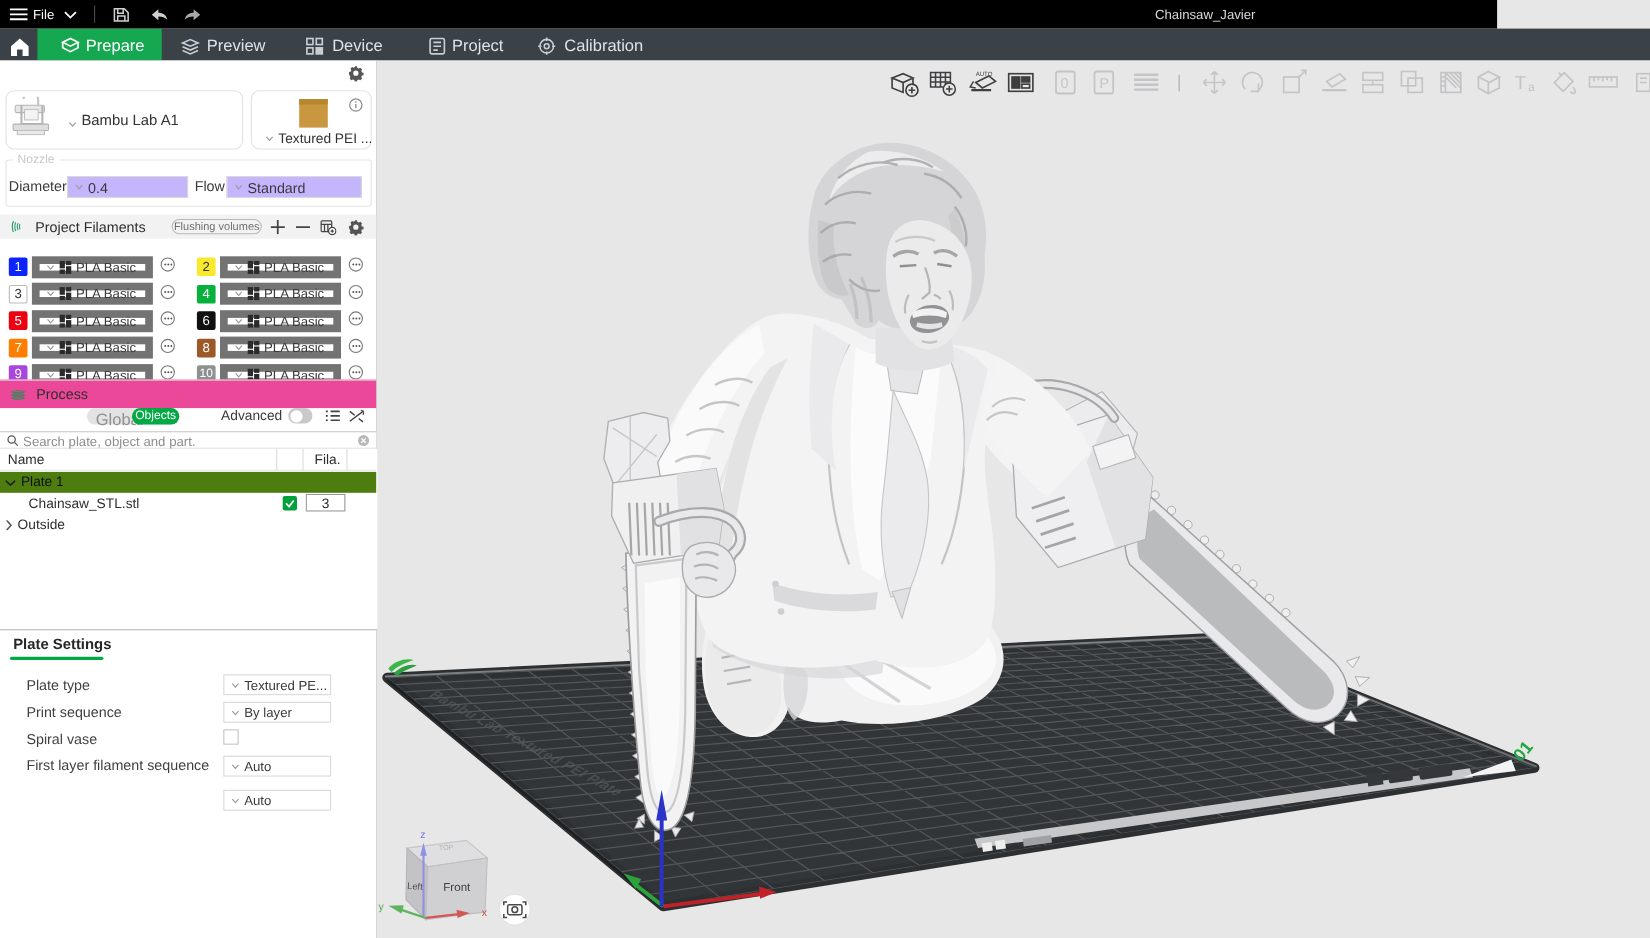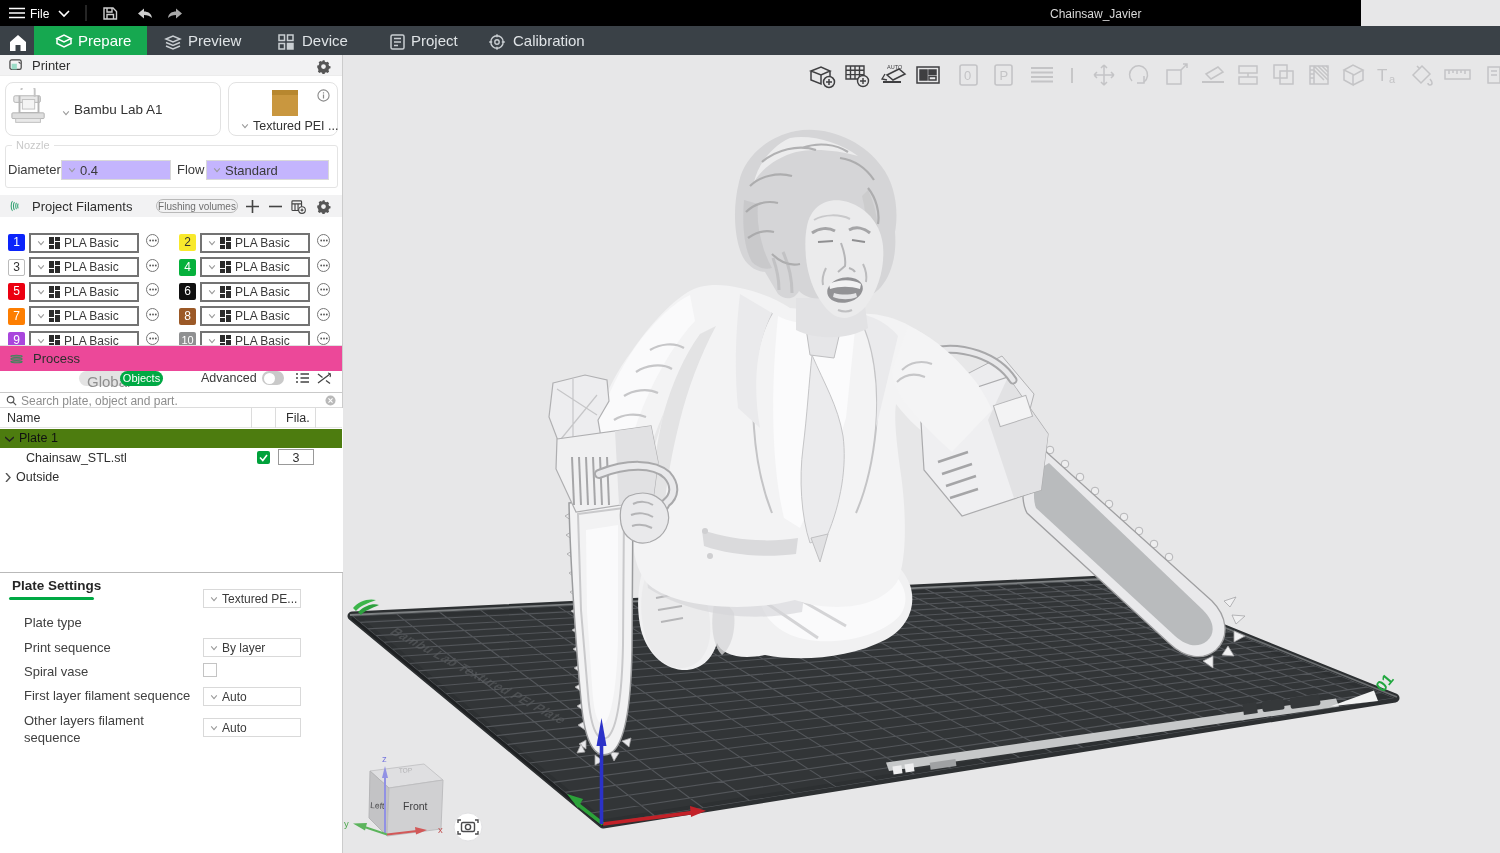--- a/index.html
+++ b/index.html
@@ -7,21 +7,21 @@
 #titlebar{position:absolute;left:0;top:0;width:1361px;height:26px;background:#000;color:#fff}
 
 #tabbar{position:absolute;left:0;top:26px;width:1500px;height:29px;background:#3a4147}
 
 #panel{position:absolute;left:0;top:55px;width:343px;height:798px;background:#fff;border-right:1px solid #ccc;font-size:13px;color:#333}
 .sechead{position:absolute;left:0;width:342px;height:22px;background:#f2f2f3;display:flex;align-items:center}
 .card{position:absolute;border:1px solid #e2e2e2;border-radius:8px;background:#fff}
 .ddbox{position:absolute;border:1px solid #d9d9d9;background:#c4b5fd;display:flex;align-items:center;font-size:13px;color:#3a3a3a}
 .caret{display:inline-block;width:8px;height:8px;margin:0 4px 0 6px;flex:none}
 .fil-sq{position:absolute;width:17px;height:17px;border-radius:2px;color:#fff;font-size:12px;text-align:center;line-height:17px}
-.fil-dd{position:absolute;width:110px;height:20px;border:2px solid #737373;display:flex;align-items:center;font-size:12px;color:#3a3a3a;background:#fff}
+.fil-dd{position:absolute;width:110px;height:20px;border:7px solid #737373;display:flex;align-items:center;font-size:12px;color:#3a3a3a;background:#fff}
 .fil-dots{position:absolute;width:13px;height:13px;border:1px solid #777;border-radius:50%;display:flex;align-items:center;justify-content:center}
 .formrow{position:absolute;left:24px;font-size:13px;color:#404040}
 .formdd{position:absolute;left:203px;width:98px;height:19px;border:1px solid #d9d9d9;background:#fff;display:flex;align-items:center;font-size:12px;color:#3a3a3a;overflow:hidden}
 .formdd span{white-space:nowrap;flex:none}
 svg{display:block}
 </style></head><body>
 <div id="app">
 
 <div id="titlebar">
  <svg width="1500" height="26" style="position:absolute;left:0;top:0">
@@ -69,28 +69,20 @@
   <text x="411" y="20" font-size="15" fill="#dfe3e6">Project</text>
   <g stroke="#c9ced2" stroke-width="1.4" fill="none">
    <circle cx="497" cy="16" r="6.2"></circle>
           <circle cx="497" cy="16" r="2.2"></circle>
    <path d="M497 8.2v3M497 20.8v3M489.2 16h3M501.8 16h3"></path>
   </g>
   <text x="513" y="20" font-size="15" fill="#dfe3e6">Calibration</text>
  </svg>
 </div>
 <div id="panel">
-<div class="sechead" style="top:0;height:21px;border-bottom:1px solid #ececec">
- <svg width="14" height="13" viewBox="0 0 16 15" style="margin-left:9px">
-          <rect x="1" y="1" width="13" height="11" rx="2" fill="none" stroke="#444" stroke-width="1.4"></rect>
-          <rect x="3" y="5.5" width="6" height="6.5" fill="#9adcc6"></rect>
-          <path d="M11 3.2l2.2 2.2" stroke="#444" stroke-width="1.2"></path>
-        </svg>
- <span style="margin-left:9px;font-size:13px;color:#2e2e2e">Printer</span>
-</div>
       <svg width="15" height="15" viewBox="0 0 24 24" style="position:absolute;left:316px;top:4px">
         <path fill="#555" d="M10.3 2h3.4l.5 2.4a7.6 7.6 0 0 1 2.1.9l2.3-1.1 2.4 2.4-1.1 2.3c.4.6.7 1.3.9 2.1l2.4.5v3.4l-2.4.5a7.6 7.6 0 0 1-.9 2.1l1.1 2.3-2.4 2.4-2.3-1.1a7.6 7.6 0 0 1-2.1.9l-.5 2.4h-3.4l-.5-2.4a7.6 7.6 0 0 1-2.1-.9l-2.3 1.1-2.4-2.4 1.1-2.3a7.6 7.6 0 0 1-.9-2.1L2 13.7v-3.4l2.4-.5c.2-.8.5-1.5.9-2.1L4.2 5.4l2.4-2.4 2.3 1.1c.6-.4 1.3-.7 2.1-.9zM12 8.2a3.8 3.8 0 1 0 0 7.6 3.8 3.8 0 0 0 0-7.6z"></path>
       </svg>
       <div class="card" style="left:5px;top:27px;width:216px;height:54px">
  <svg width="38" height="44" viewBox="0 0 40 46" style="position:absolute;left:4px;top:5px">
   <rect x="4" y="8" width="28" height="7" rx="1.5" fill="#e8e8e8" stroke="#b5b5b5"></rect>
   <path d="M10 8V26h20V8" fill="none" stroke="#b5b5b5" stroke-width="2"></path>
   <rect x="13" y="12" width="13" height="10" fill="#f4f4f4" stroke="#c0c0c0"></rect>
   <rect x="2" y="26" width="34" height="6" rx="1" fill="#dedede" stroke="#b0b0b0"></rect>
   <rect x="6" y="32" width="26" height="4" fill="#e9e9e9" stroke="#bebebe"></rect>
@@ -425,21 +417,21 @@
  <div style="position:absolute;left:0;top:60px;width:342px;height:19px">
    <svg width="6" height="9" style="position:absolute;left:5px;top:5px">
             <path d="M1 0l4 4.5L1 9" stroke="#555" stroke-width="1.4" fill="none"></path>
           </svg>
    <span style="position:absolute;left:16px;top:2px">Outside</span>
  </div>
 </div>
       <div style="position:absolute;left:12px;top:523px;font-size:13.5px;font-weight:bold;color:#262626">Plate Settings</div>
 <div style="position:absolute;left:9px;top:542px;width:85px;height:3px;background:#00a944;border-radius:2px"></div>
 <div class="formrow" style="top:560px">Plate type</div>
-<div class="formdd" style="top:534px">
+<div class="formdd" style="top:558px">
         <svg class="caret" viewBox="0 0 10 10">
           <path d="M1.5 3l3.5 4 3.5-4" stroke="#999" stroke-width="1.3" fill="none"></path>
         </svg>
         <span>Textured PE...</span>
       </div>
 <div class="formrow" style="top:585px">Print sequence</div>
 <div class="formdd" style="top:583px">
         <svg class="caret" viewBox="0 0 10 10">
           <path d="M1.5 3l3.5 4 3.5-4" stroke="#999" stroke-width="1.3" fill="none"></path>
         </svg>
@@ -447,21 +439,20 @@
       </div>
 <div class="formrow" style="top:609px">Spiral vase</div>
 <div style="position:absolute;left:203px;top:608px;width:14px;height:14px;border:1px solid #c4c4c4;background:#fff"></div>
 <div class="formrow" style="top:633px">First layer filament sequence</div>
 <div class="formdd" style="top:632px">
         <svg class="caret" viewBox="0 0 10 10">
           <path d="M1.5 3l3.5 4 3.5-4" stroke="#999" stroke-width="1.3" fill="none"></path>
         </svg>
         <span>Auto</span>
       </div>
-<div class="formrow" style="top:657px;width:170px;line-height:17px">Other layers filament sequence</div>
 <div class="formdd" style="top:663px">
         <svg class="caret" viewBox="0 0 10 10">
           <path d="M1.5 3l3.5 4 3.5-4" stroke="#999" stroke-width="1.3" fill="none"></path>
         </svg>
         <span>Auto</span>
       </div>
     </div>
 <div id="viewport" style="position:absolute;left:343px;top:55px;width:1157px;height:798px;background:#e7e7e8">
 <svg width="1157" height="40" style="position:absolute;left:0;top:0" viewBox="343 55 1157 40">
         <g transform="translate(0,61)">

